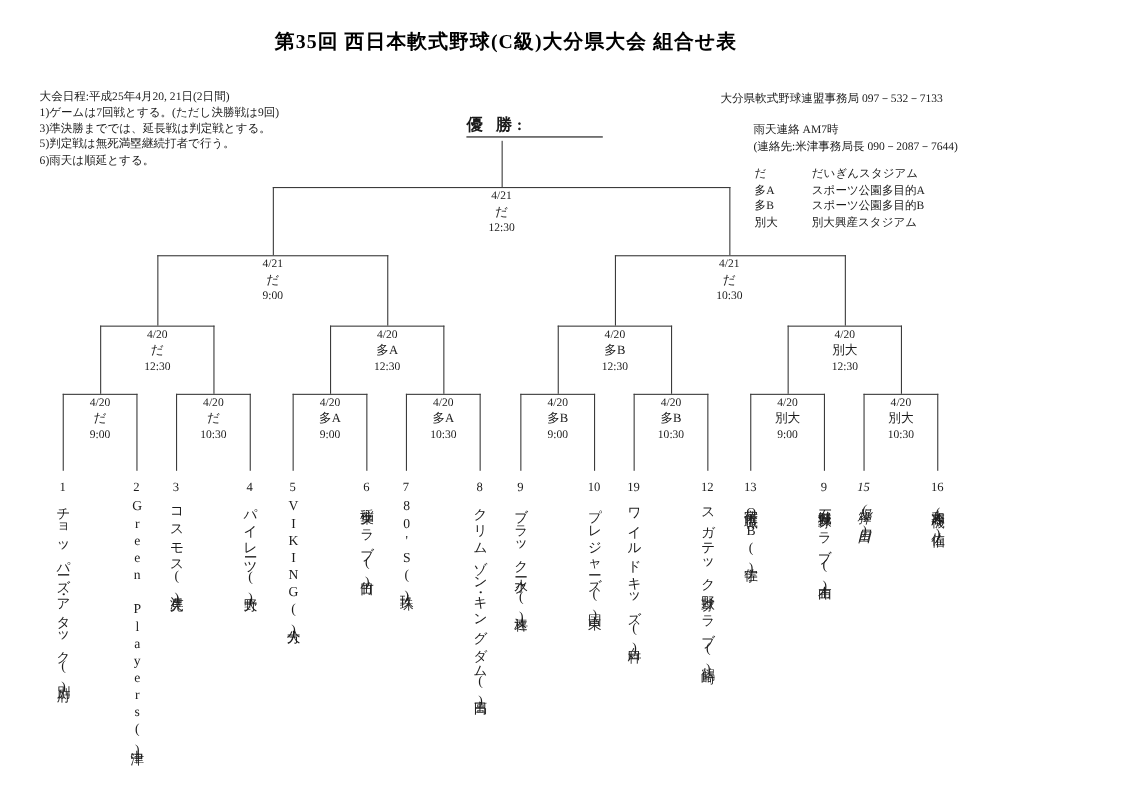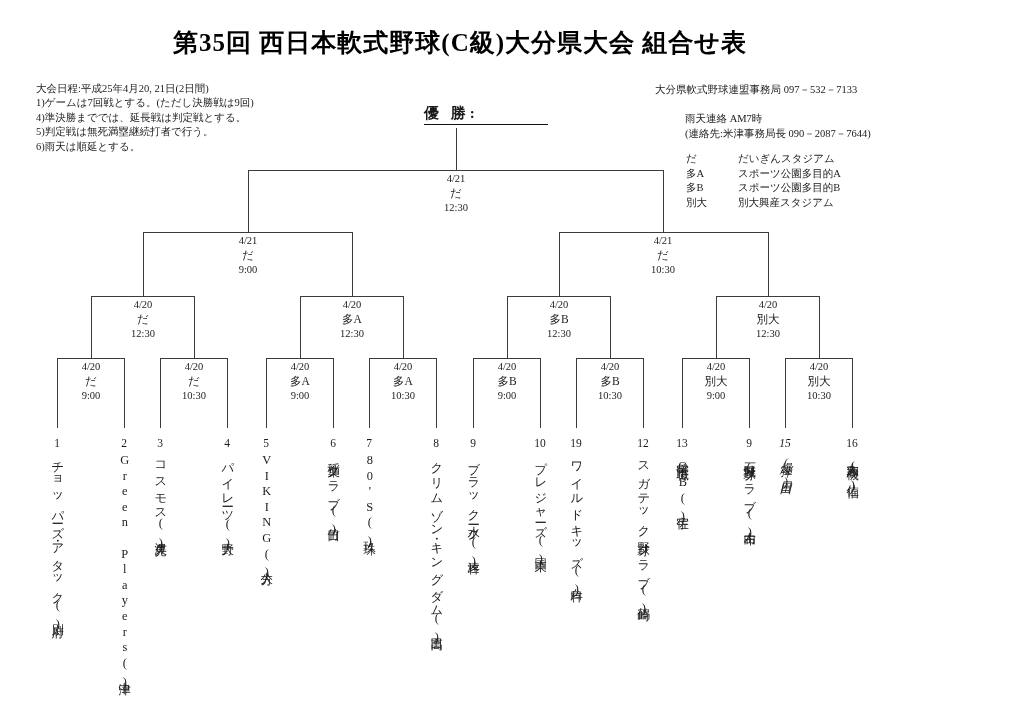--- a/index.html
+++ b/index.html
@@ -7,21 +7,21 @@
   body{
     width:1024px;height:724px;background:#ffffff;
     font-family:"Liberation Serif","DejaVu Serif",serif;
     color:#1a1a1a;position:relative;overflow:hidden;
   }
   #sheet{position:absolute;inset:0;}
 
   
   .title{
     position:absolute;left:0;top:26px;width:920px;text-align:center;
-    font-size:25px;font-weight:bold;letter-spacing:1px;color:#000;
+    font-size:18px;font-weight:bold;letter-spacing:1px;color:#000;
   }
 
   .rules{position:absolute;left:36px;top:82px;width:330px;}
   .rules div{font-size:10.5px;line-height:14.4px;white-space:nowrap;color:#1c1c1c;}
 
   .contact{position:absolute;left:655px;top:83px;width:340px;}
   .contact .org{font-size:10.5px;white-space:nowrap;}
   .contact .sub{margin-top:14px;margin-left:30px;}
   .contact .sub div{font-size:10.5px;line-height:15px;white-space:nowrap;}
 
@@ -60,21 +60,21 @@
 </head>
 <body>
 
 <div id="sheet">
 
   <div class="title">第35回 西日本軟式野球(C級)大分県大会  組合せ表</div>
 
   <div class="rules">
     <div>大会日程:平成25年4月20, 21日(2日間)</div>
     <div>1)ゲームは7回戦とする。(ただし決勝戦は9回)</div>
-    <div>4)準決勝まででは、延長戦は判定戦とする。</div>
+    <div>3)準決勝まででは、延長戦は判定戦とする。</div>
     <div>5)判定戦は無死満塁継続打者で行う。</div>
     <div>6)雨天は順延とする。</div>
   </div>
 
   <div class="contact">
     <div class="org">大分県軟式野球連盟事務局  097－532－7133</div>
     <div class="sub">
       <div>雨天連絡  AM7時</div>
       <div>(連絡先:米津事務局長  090－2087－7644)</div>
     </div>

